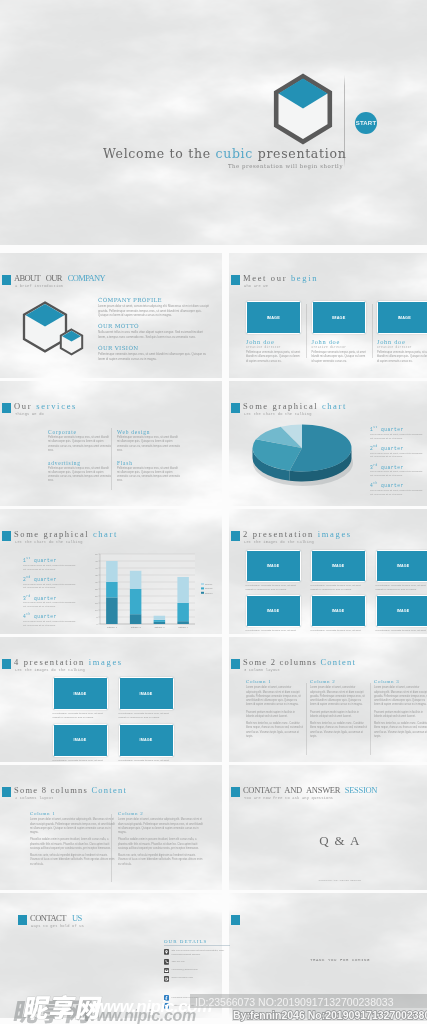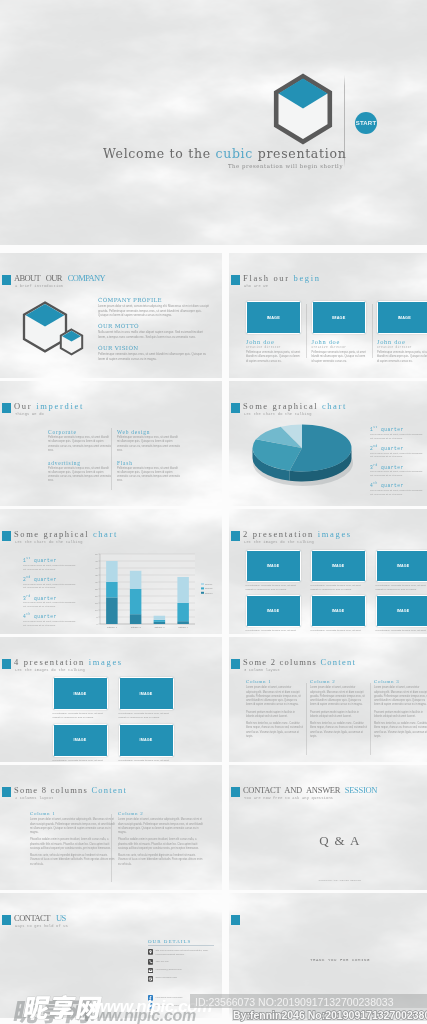--- a/index.html
+++ b/index.html
@@ -206,21 +206,21 @@
               </svg>
             </div>
         </div>
       </div>
     </div>
 
     <div class="slide right" style="left:229px;top:0px">
 
       <div class="slide-inner">
         <div class="tmark"></div>
-        <h1 class="stitle ls1"><span>Flash our </span><span class="accent">begin</span></h1>
+        <h1 class="stitle ls1"><span>Meet our </span><span class="accent">begin</span></h1>
         <div class="ssub">Who are we</div>
         <div class="vsep" style="left:77px"></div>
         <div class="vsep" style="left:142.5px"></div>
         <div class="crew">
         <div class="crew-col">
           <div class="img-card">IMAGE</div>
           <div class="crew-name">John doe</div>
           <div class="crew-role">Creative director</div>
           <div class="crew-bio">Pellentesque venenatis tempus porta, sit amet blandit mi ullamcorper quis. Quisque eu lorem id sapien venenatis cursus eu.</div>
         </div>
@@ -245,21 +245,21 @@
               </svg>
             </div>
 
         </div>
       </div>
     </div>
     <div class="slide" style="left:0px;top:128px">
 
       <div class="slide-inner">
         <div class="tmark"></div>
-        <h1 class="stitle ls2"><span>Our </span><span class="accent">imperdiet</span></h1>
+        <h1 class="stitle ls2"><span>Our </span><span class="accent">services</span></h1>
         <div class="ssub">Things we do</div>
         <div class="vsep" style="left:111px;top:34px;height:62px"></div>
         <div class="svc">
           <div class="svc-item">
             <div class="svc-h">Corporate</div>
             <div class="svc-b">Pellentesque venenatis tempus eros, sit amet blandit mi ullamcorper quis. Quisque eu lorem id sapien venenatis cursus eu, venenatis tempus amet venenatis eros.</div>
           </div>
           <div class="svc-item">
             <div class="svc-h">Web design</div>
             <div class="svc-b">Pellentesque venenatis tempus eros, sit amet blandit mi ullamcorper quis. Quisque eu lorem id sapien venenatis cursus eu, venenatis tempus amet venenatis eros.</div>
@@ -605,21 +605,21 @@
           <div class="footer-name">COMPANY NAME</div>
           <div class="nav-l">
               <svg class="tri" width="6" height="6" viewBox="0 0 6 6">
                 <polygon points="4.2,1 4.2,5 1.3,3" fill="#e6f3f8"></polygon>
               </svg>
             </div>
 
         </div>
       </div>
     </div>
-    <div class="slide" style="left:0px;top:640px">
+    <div class="slide" style="left:16px;top:640px">
 
       <div class="slide-inner">
         <div class="tmark"></div>
         <h1 class="stitle ls7"><span>CONTACT </span><span class="accent">US</span></h1>
         <div class="ssub">Ways to get hold of us</div>
         <div class="det">
           <div class="det-h">OUR DETAILS</div>
           <div class="det-row">
             <svg class="det-ico" viewBox="0 0 10 11.6">
                 <rect width="10" height="11.6" rx="1.6" fill="#4b4b4b"></rect>

